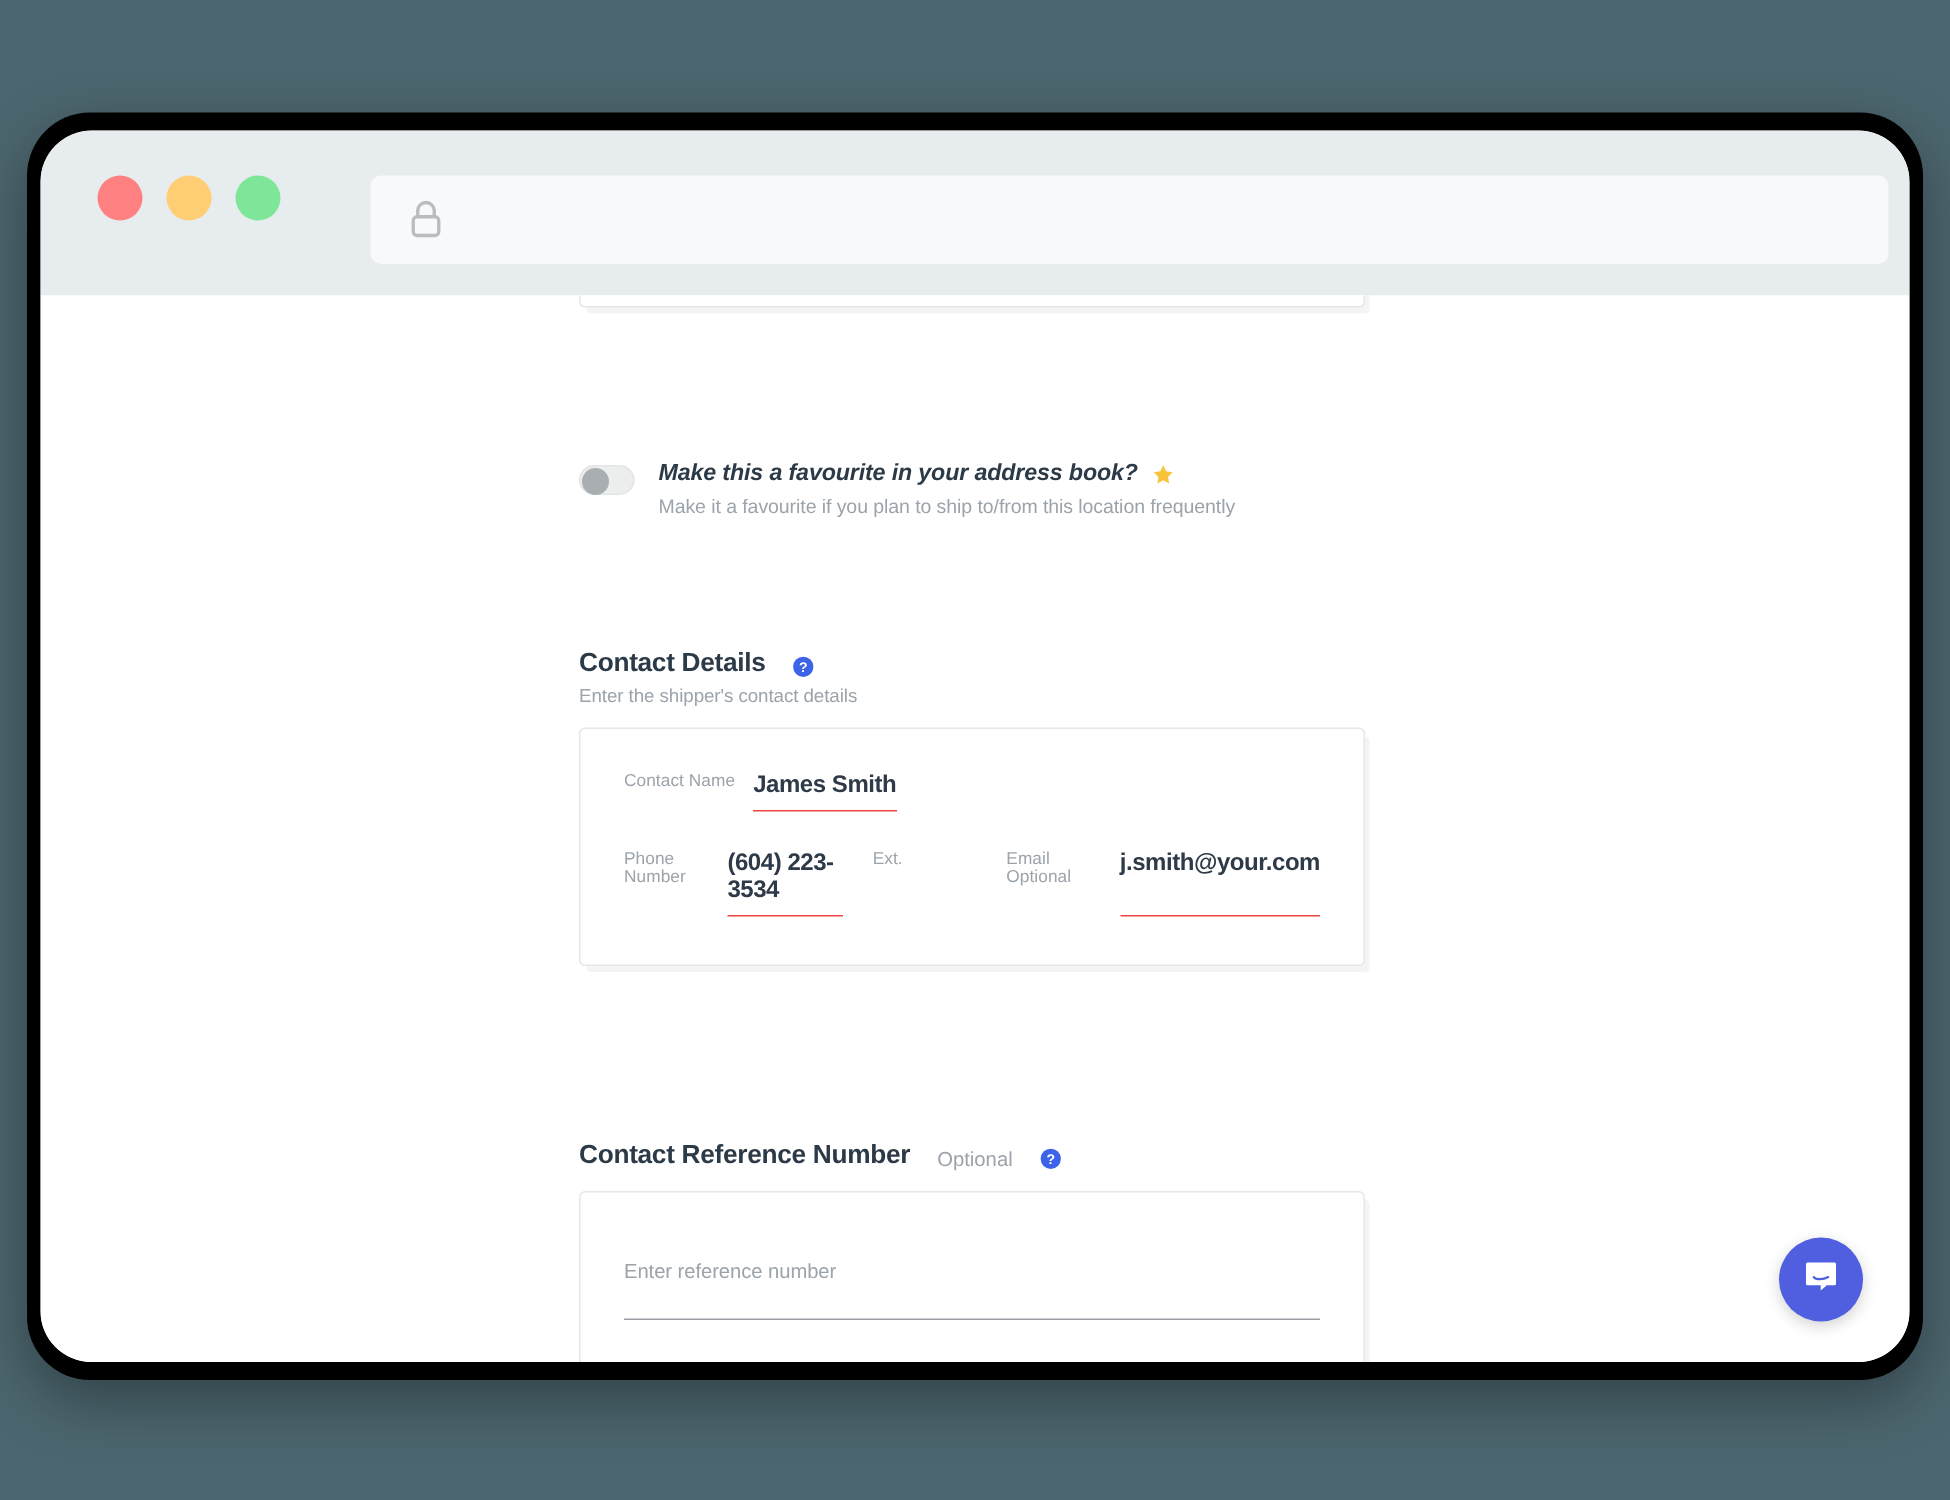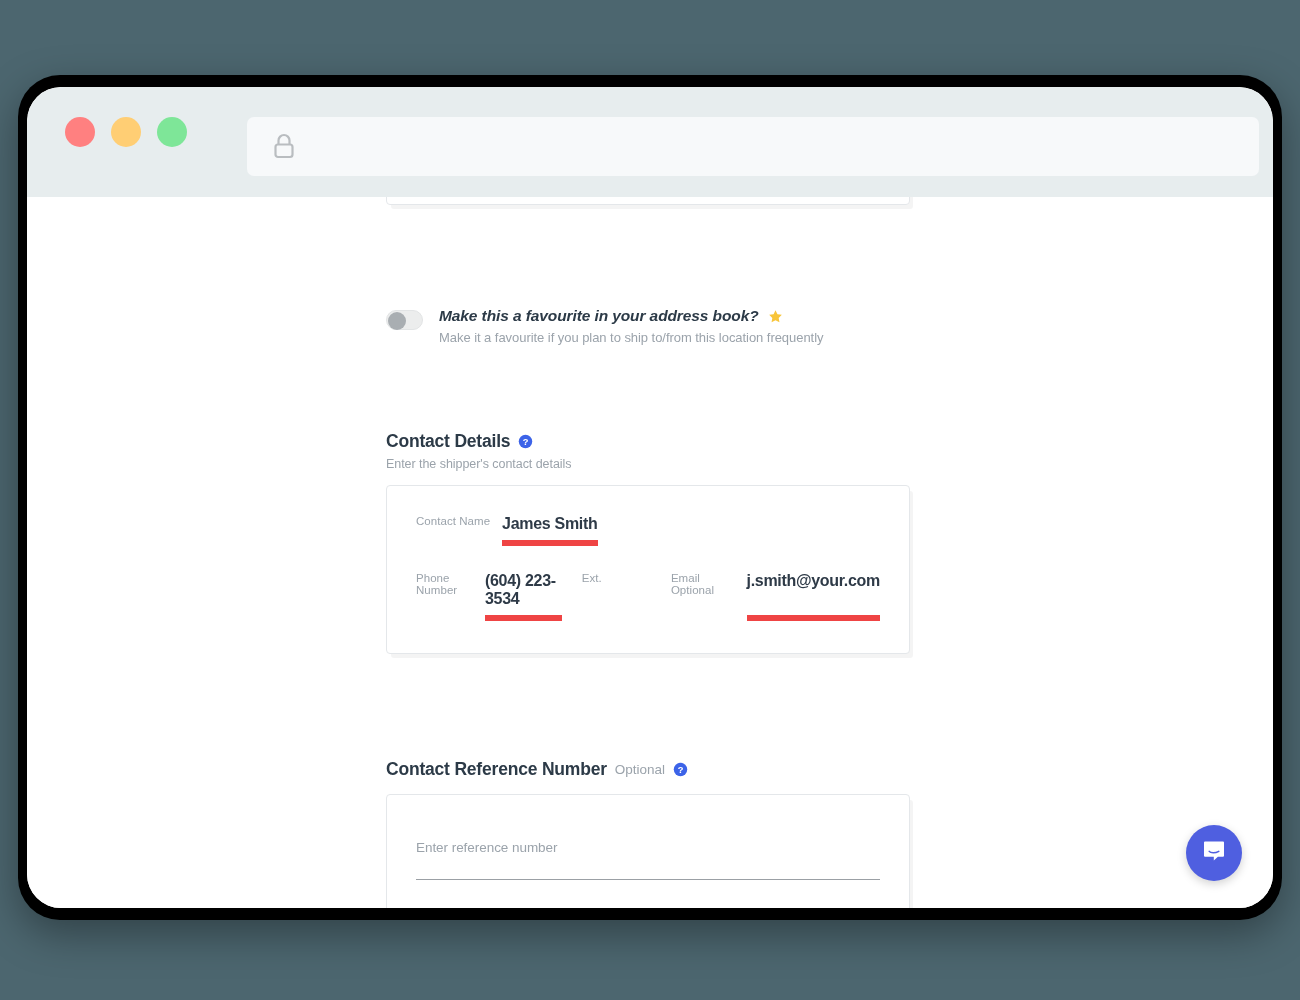--- a/index.html
+++ b/index.html
@@ -165,22 +165,22 @@
     position: absolute;
     left: 359px;
     width: 524px;
   }
   .section-title {
     font-size: 17.5px;
     font-weight: bold;
     color: #2c3a47;
     letter-spacing: -0.2px;
     display: flex;
-    align-items: center;
-    gap: 8px;
+    align-items: flex-end;
+    gap: 18px;
   }
   .optional-tag {
     font-size: 13.5px;
     font-weight: normal;
     color: #9ba3ab;
     letter-spacing: 0;
   }
   .section-sub {
     margin-top: 5px;
     font-size: 12.5px;
@@ -202,21 +202,21 @@
     letter-spacing: 0.05px;
     margin-bottom: 7px;
   }
   .field-value {
     font-size: 16px;
     font-weight: bold;
     color: #2e3a47;
     letter-spacing: -0.3px;
     min-height: 20px;
     padding-bottom: 7px;
-    border-bottom: 6px solid #ef4444;
+    border-bottom: 1px solid #ef4444;
   }
 
   .field-row {
     display: flex;
     gap: 20px;
     margin-top: 26px;
   }
   .f-phone { width: 152px; }
   .f-ext   { width: 72px; }
   .f-email { width: 218px; }

